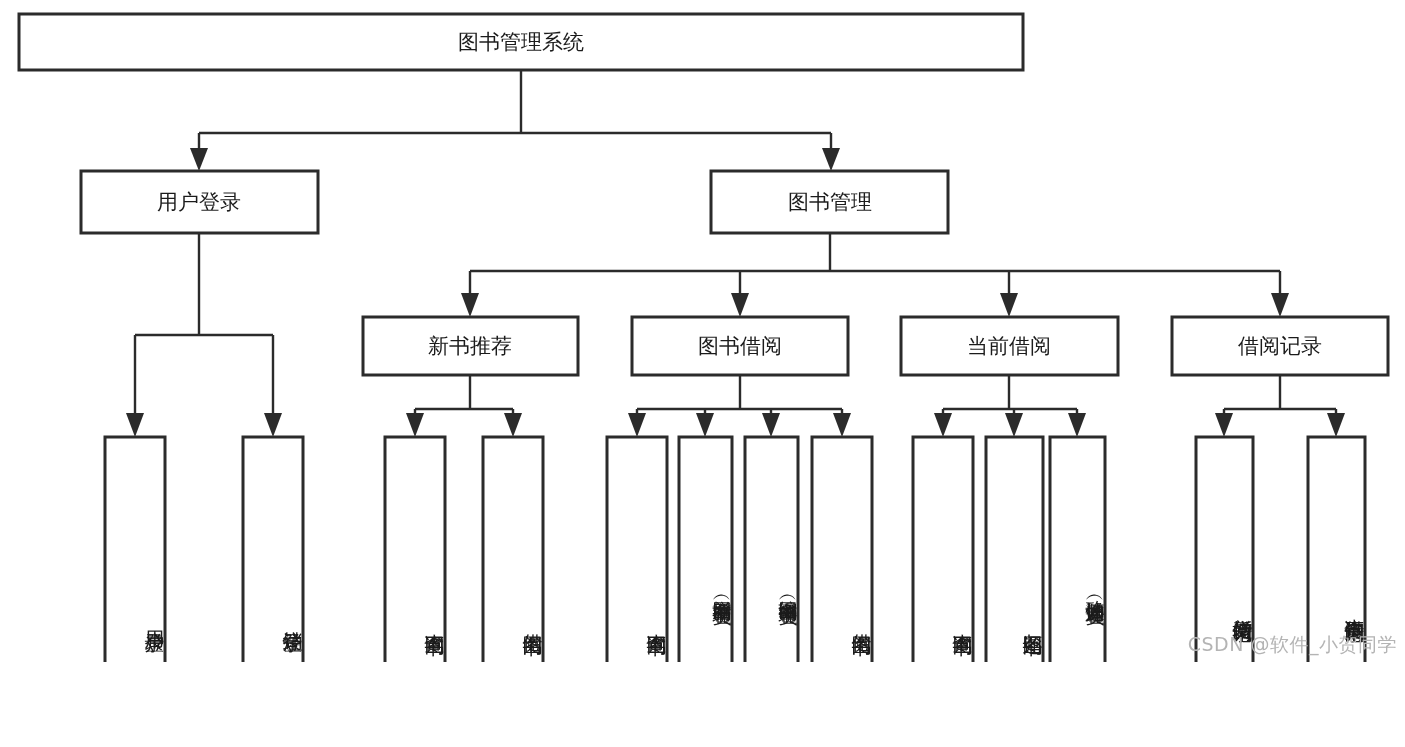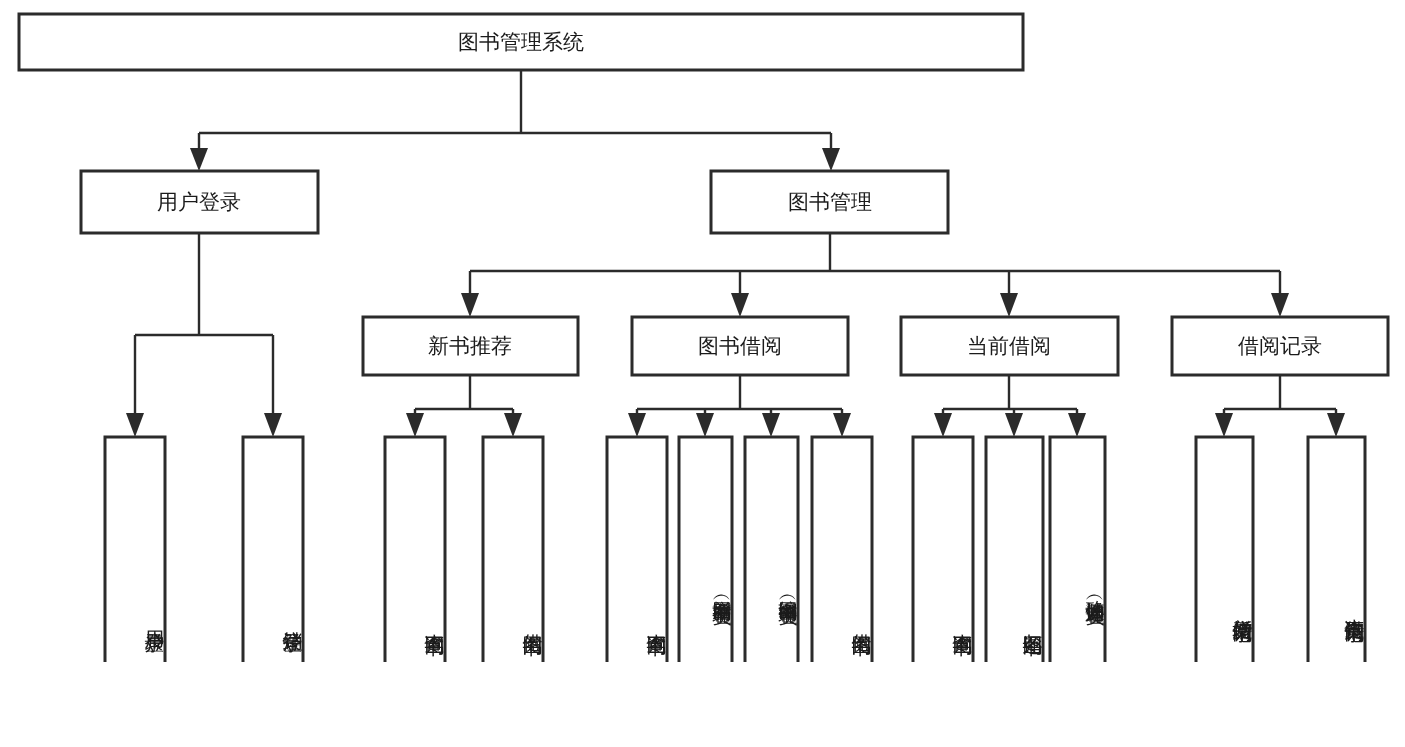--- a/index.html
+++ b/index.html
@@ -170,13 +170,14 @@
   <div class="node-label-v" style="left:607px; top:505px; width:60px; height:229px;">查询图书</div>
   <div class="node-label-v" style="left:679px; top:444px; width:53px; height:290px; font-size:19px;">新增图书（管理员）</div>
   <div class="node-label-v" style="left:745px; top:444px; width:53px; height:290px; font-size:19px;">编辑图书（管理员）</div>
   <div class="node-label-v" style="left:812px; top:505px; width:60px; height:229px;">借阅图书</div>
   <div class="node-label-v" style="left:913px; top:505px; width:60px; height:229px;">查询图书</div>
   <div class="node-label-v" style="left:986px; top:505px; width:57px; height:229px;">归还图书</div>
   <div class="node-label-v" style="left:1050px; top:444px; width:55px; height:290px; font-size:19px;">确认归还（管理员）</div>
   <div class="node-label-v" style="left:1196px; top:478px; width:57px; height:256px;">新增借阅记录</div>
   <div class="node-label-v" style="left:1308px; top:478px; width:57px; height:256px;">查询借阅记录</div>
 
+  <div class="watermark">CSDN @软件_小贺同学</div>
 </div>
 
 </body></html>

